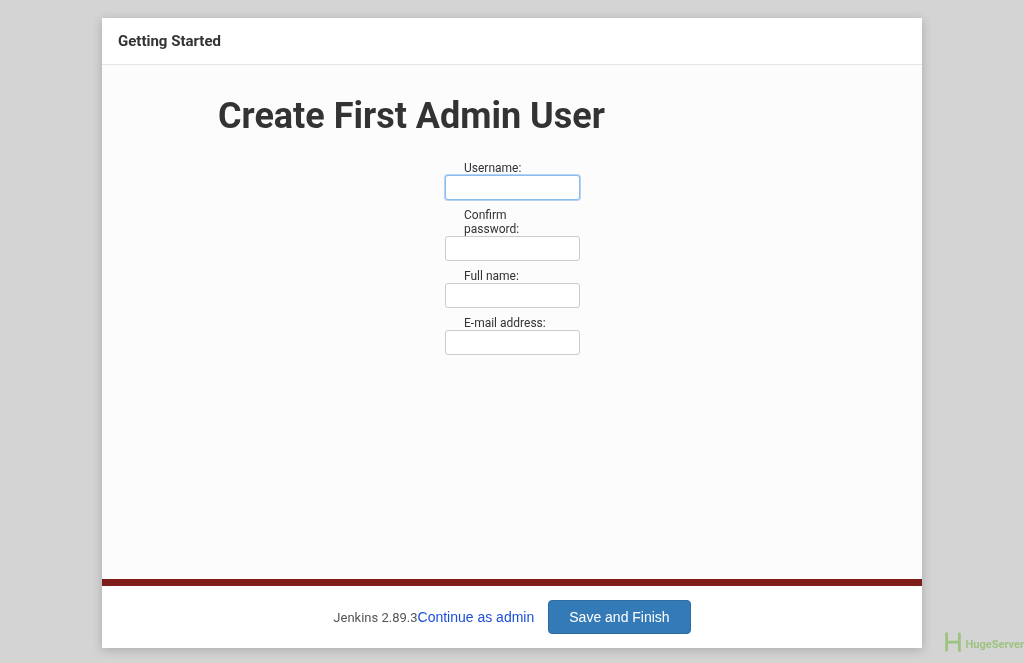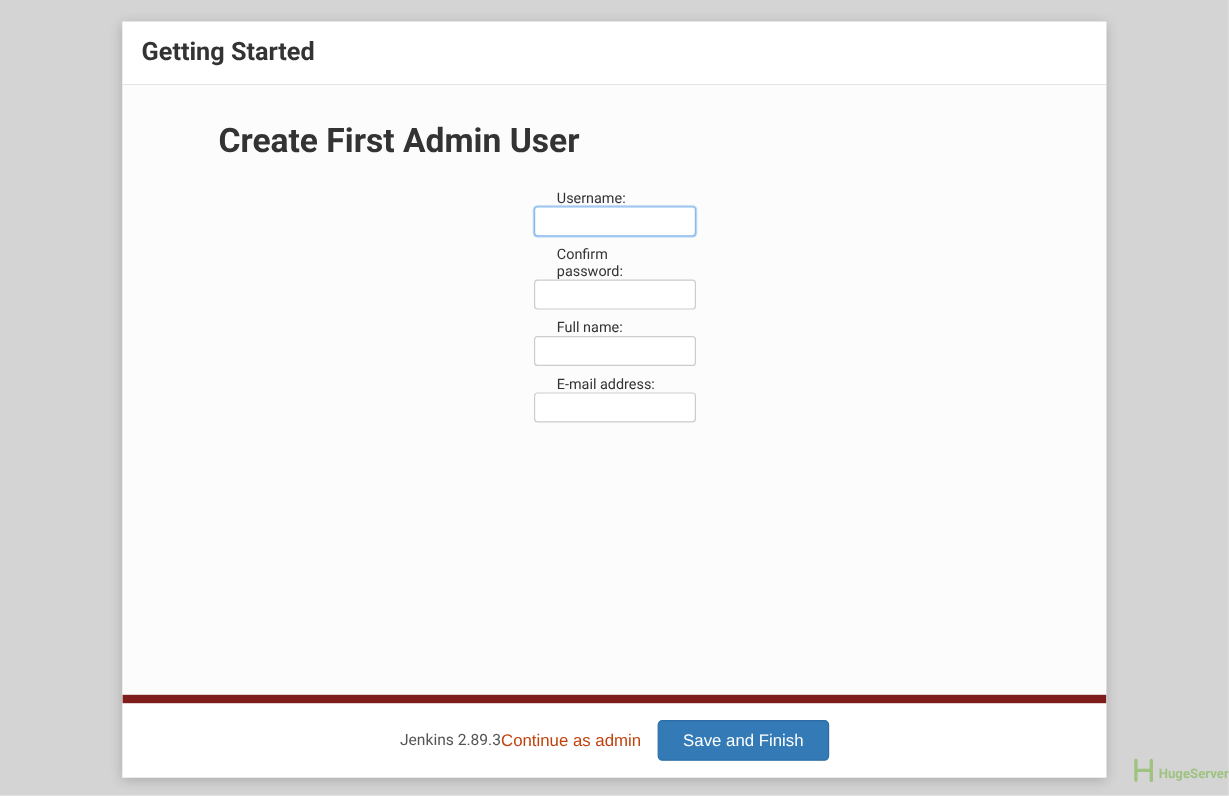--- a/index.html
+++ b/index.html
@@ -26,34 +26,35 @@
       display: flex;
       flex-direction: column;
       overflow: hidden;
     }
     .modal-header {
       padding: 14px 16px;
       border-bottom: 1px solid #e5e5e5;
       background: #fff;
     }
     .modal-header h3 {
-      font-size: 21px;
+      font-size: 15px;
       font-weight: 700;
       color: #333;
     }
     .modal-body {
       flex: 1;
       background: #fcfcfc;
       padding: 30px 80px 20px 80px;
     }
     .page-heading {
-      font-size: 28px;
+      font-size: 36px;
       font-weight: 700;
       color: #333;
       margin-bottom: 24px;
+      margin-left: 36px;
     }
     .form-row {
       display: flex;
       align-items: center;
       margin-bottom: 8px;
       flex-direction: column;
     }
     .form-label {
       width: 96px;
       font-size: 12px;
@@ -85,21 +86,21 @@
     .version {
       font-size: 13px;
       color: #555;
     }
     .footer-buttons {
       display: flex;
       align-items: center;
       gap: 14px;
     }
     .link-btn {
-      color: #c2410c;
+      color: #1d4ed8;
       font-size: 14px;
       background: none;
       border: none;
       cursor: pointer;
     }
     .primary-btn {
       background: #337ab7;
       color: #fff;
       border: 1px solid #2e6da4;
       padding: 8px 20px;

